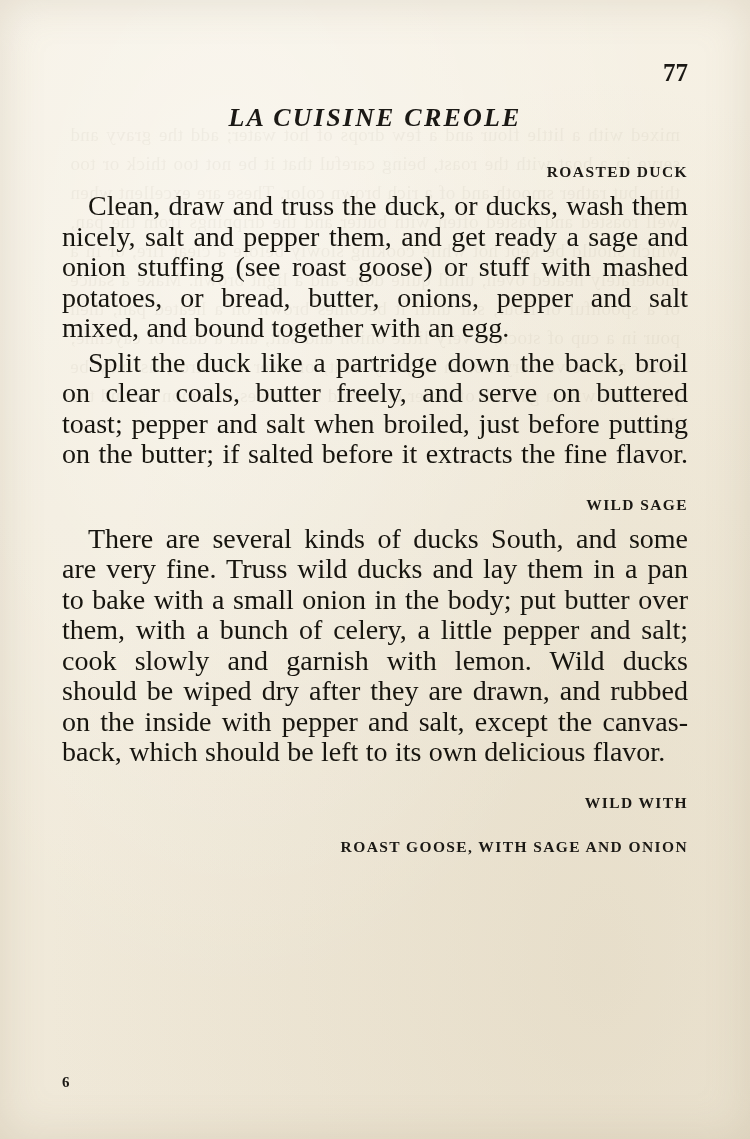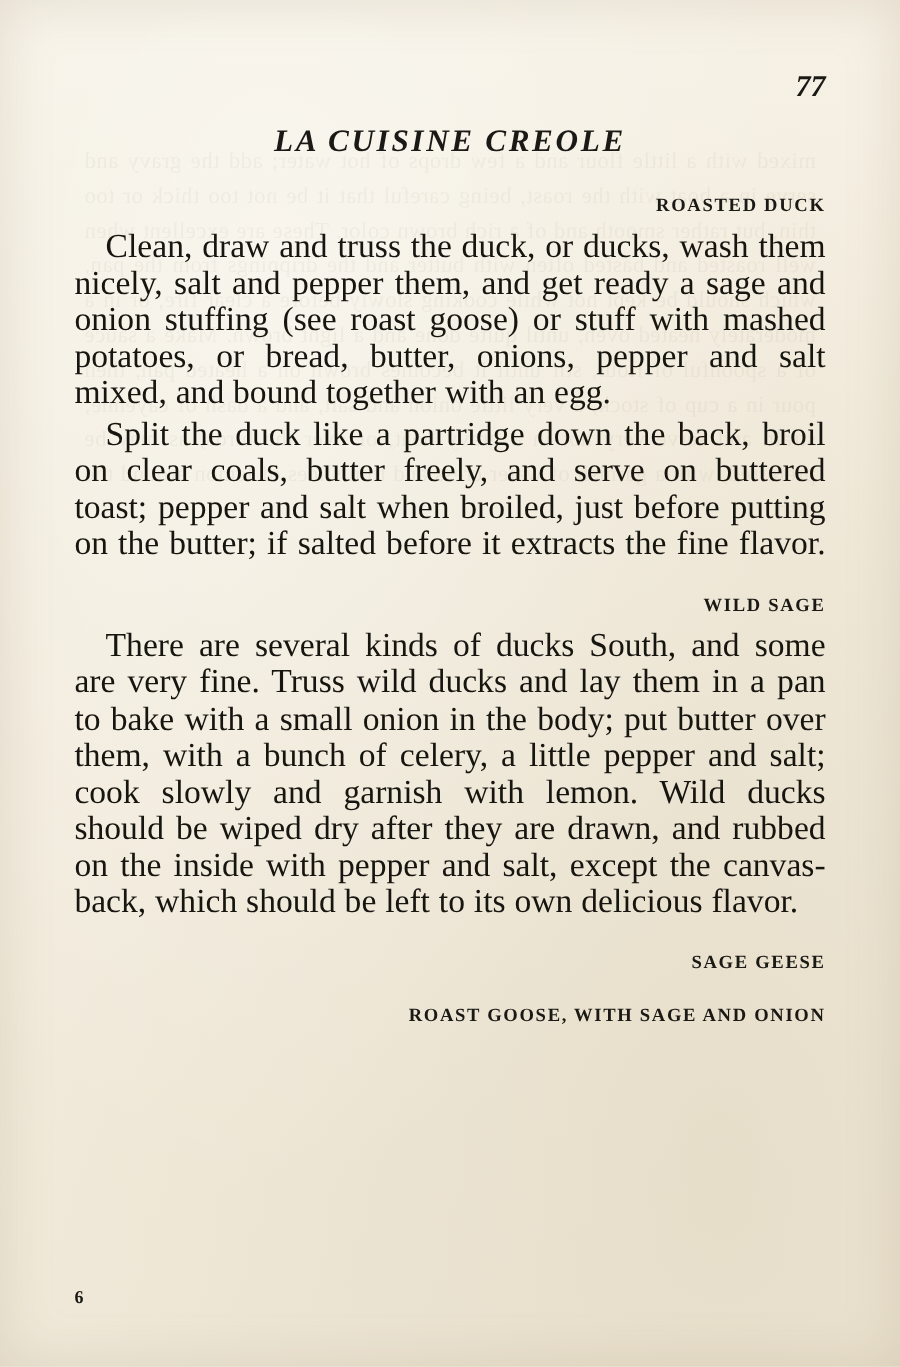--- a/index.html
+++ b/index.html
@@ -56,21 +56,20 @@
     color: #1b1915;
     margin-top: 45px;
   }
   .folio {
     position: absolute;
     right: 0;
     top: 1px;
     font-size: 25px;
     font-weight: 700;
     color: #1b1915;
-    font-style: italic;
   }
   .section {
     margin-bottom: 4px;
   }
   .recipe-title {
     text-align: right;
     font-size: 15.5px;
     letter-spacing: 1.4px;
     font-weight: 700;
     margin: 26px 0 10px 0;
@@ -127,21 +126,21 @@
   <div class="section">
     <p class="body-text tight">Split the duck like a partridge down the back, broil on clear coals, butter freely, and serve on buttered toast; pepper and salt when broiled, just before putting on the butter; if salted before it extracts the fine flavor.</p>
   </div>
 
   <div class="section">
     <div class="recipe-title">WILD SAGE</div>
     <p class="body-text">There are several kinds of ducks South, and some are very fine. Truss wild ducks and lay them in a pan to bake with a small onion in the body; put butter over them, with a bunch of celery, a little pepper and salt; cook slowly and garnish with lemon. Wild ducks should be wiped dry after they are drawn, and rubbed on the inside with pepper and salt, except the canvas-back, which should be left to its own delicious flavor.</p>
   </div>
 
   <div class="section">
-    <div class="recipe-title">SAGE GEESE</div>
+    <div class="recipe-title">WILD WITH</div>
   </div>
 
   <div class="section">
     <div class="recipe-title">ROAST GOOSE, WITH SAGE AND ONION</div>
   </div>
 
   <div class="signature">6</div>
   <div class="edge-shadow"></div>
 </div>
 

